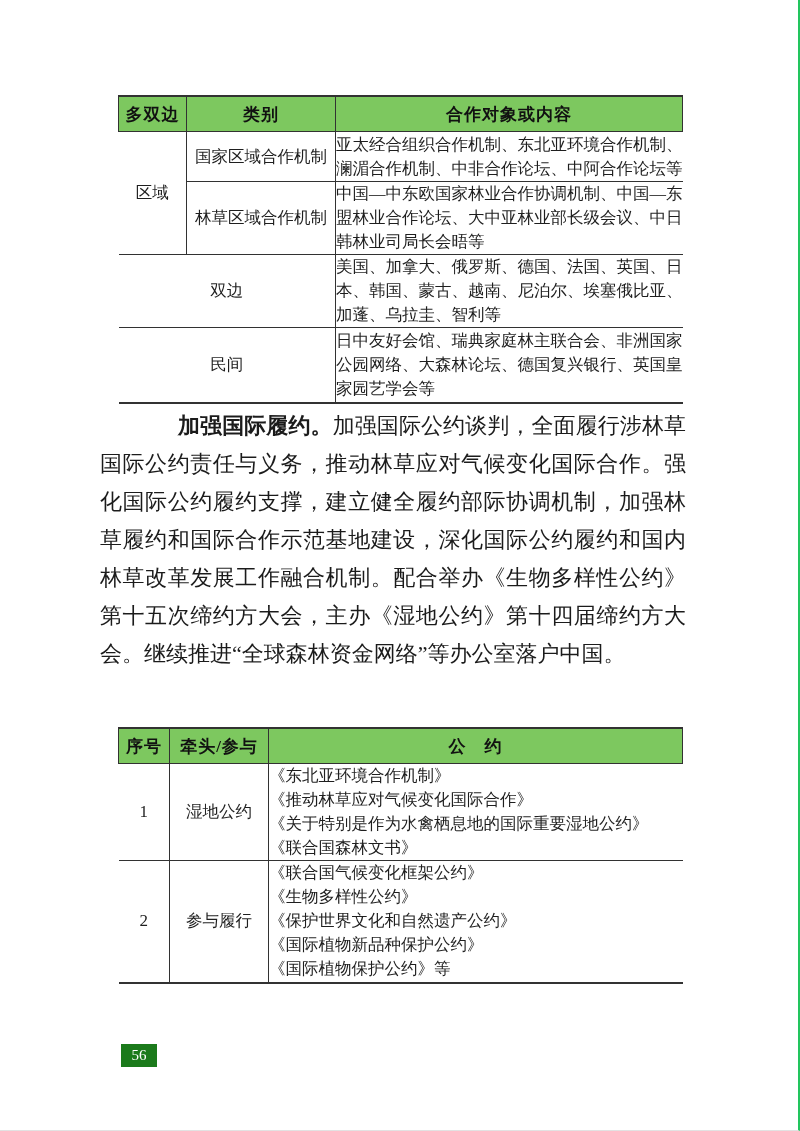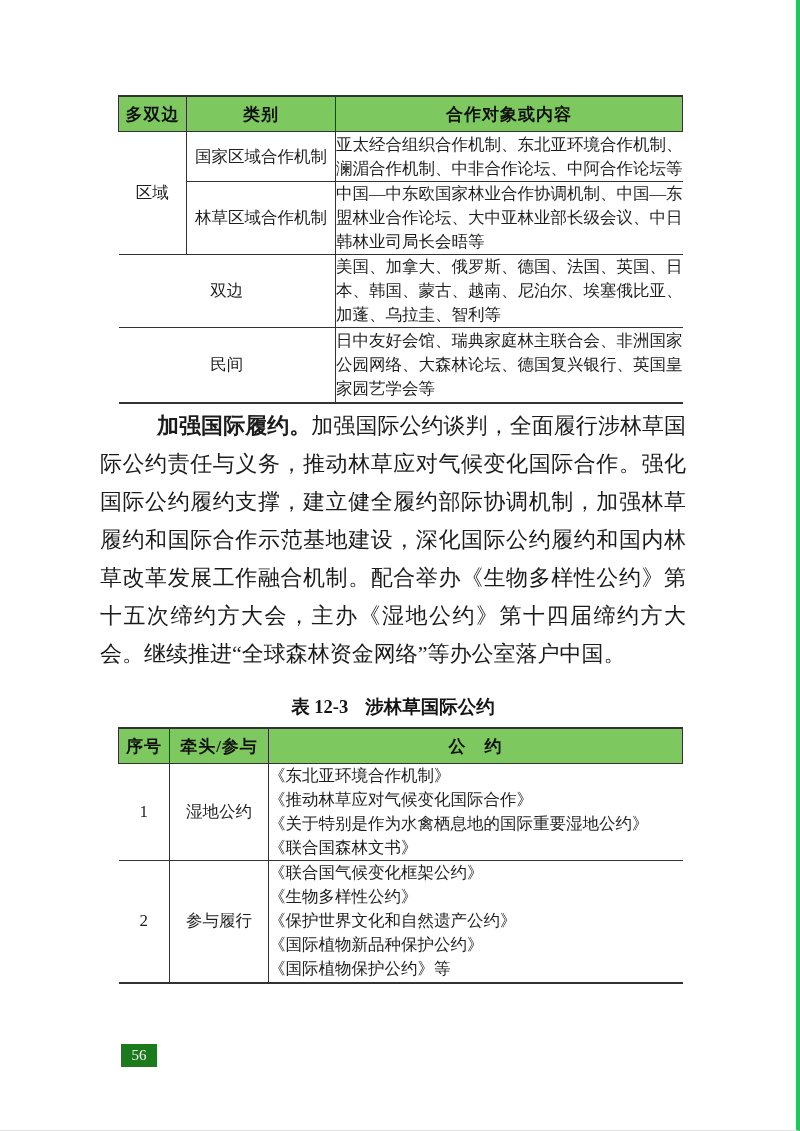--- a/index.html
+++ b/index.html
@@ -6,21 +6,21 @@
     margin: 0;
     padding: 0;
     background: #ffffff;
     font-family: "Liberation Serif", "DejaVu Serif", serif;
   }
   .page {
     position: relative;
     width: 800px;
     height: 1131px;
     background: #ffffff;
-    border-right: 4px solid #22c55e;
+    border-right: 2px solid #22c55e;
     border-bottom: 1px solid #e2e2e2;
     box-sizing: border-box;
     overflow: hidden;
     color: #1b1b1b;
   }
 
   
   table.doc-table {
     position: absolute;
     left: 118px;
@@ -76,21 +76,21 @@
     left: 100px;
     width: 586px;
     margin: 0;
     font-size: 22px;
     line-height: 38px;
     text-align: justify;
     text-align-last: left;
     text-indent: 57px;
     color: #1b1b1b;
   }
-  .para .lead { font-weight: bold; }
+  .para .lead { font-weight: bold; margin-left: 21px; }
 
   
   .caption {
     position: absolute;
     top: 694px;
     left: 100px;
     width: 586px;
     text-align: center;
     font-weight: bold;
     font-size: 18.5px;
@@ -146,23 +146,20 @@
       </tr>
       <tr class="h75 bottom">
         <td class="center first" colspan="2">民间</td>
         <td class="content last">日中友好会馆、瑞典家庭林主联合会、非洲国家公园网络、大森林论坛、德国复兴银行、英国皇家园艺学会等</td>
       </tr>
     </tbody>
   </table>
 
   <p class="para"><span class="lead">加强国际履约。</span><span>加强国际公约谈判，全面履行涉林草国际公约责任与义务，推动林草应对气候变化国际合作。强化国际公约履约支撑，建立健全履约部际协调机制，加强林草履约和国际合作示范基地建设，深化国际公约履约和国内林草改革发展工作融合机制。配合举办《生物多样性公约》第十五次缔约方大会，主办《湿地公约》第十四届缔约方大会。继续推进“全球森林资金网络”等办公室落户中国。</span></p>
 
-  <div class="caption">
-    <span class="cap-label">表 12-3</span><span>涉林草国际公约</span>
-  </div>
 
   <table class="doc-table t2">
     <colgroup>
       <col style="width:51px">
       <col style="width:99px">
       <col>
     </colgroup>
     <thead>
       <tr>
         <th>序号</th>

